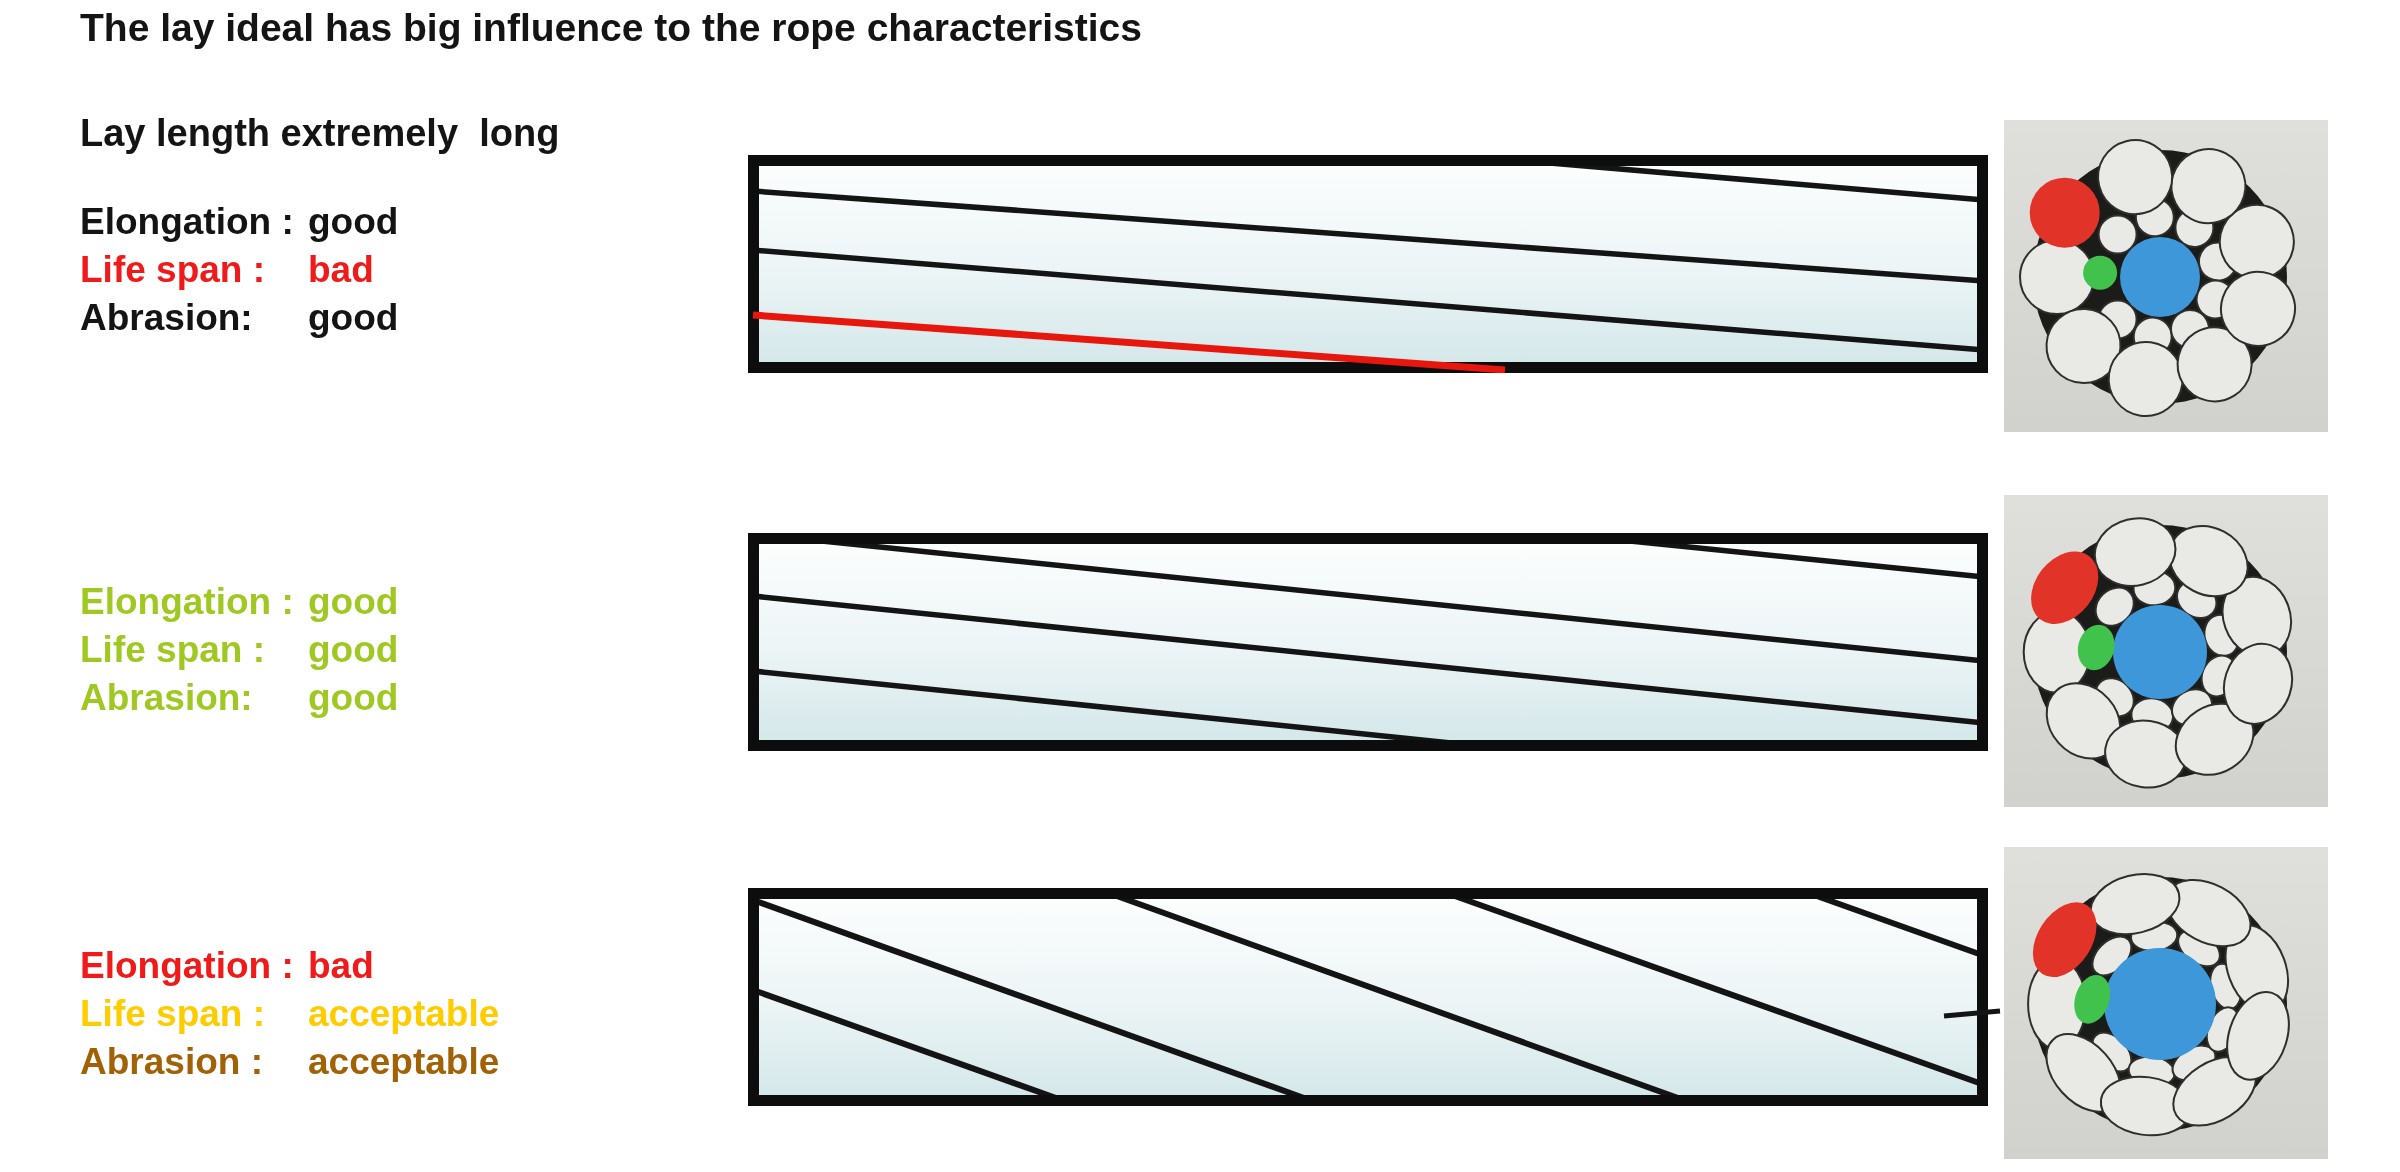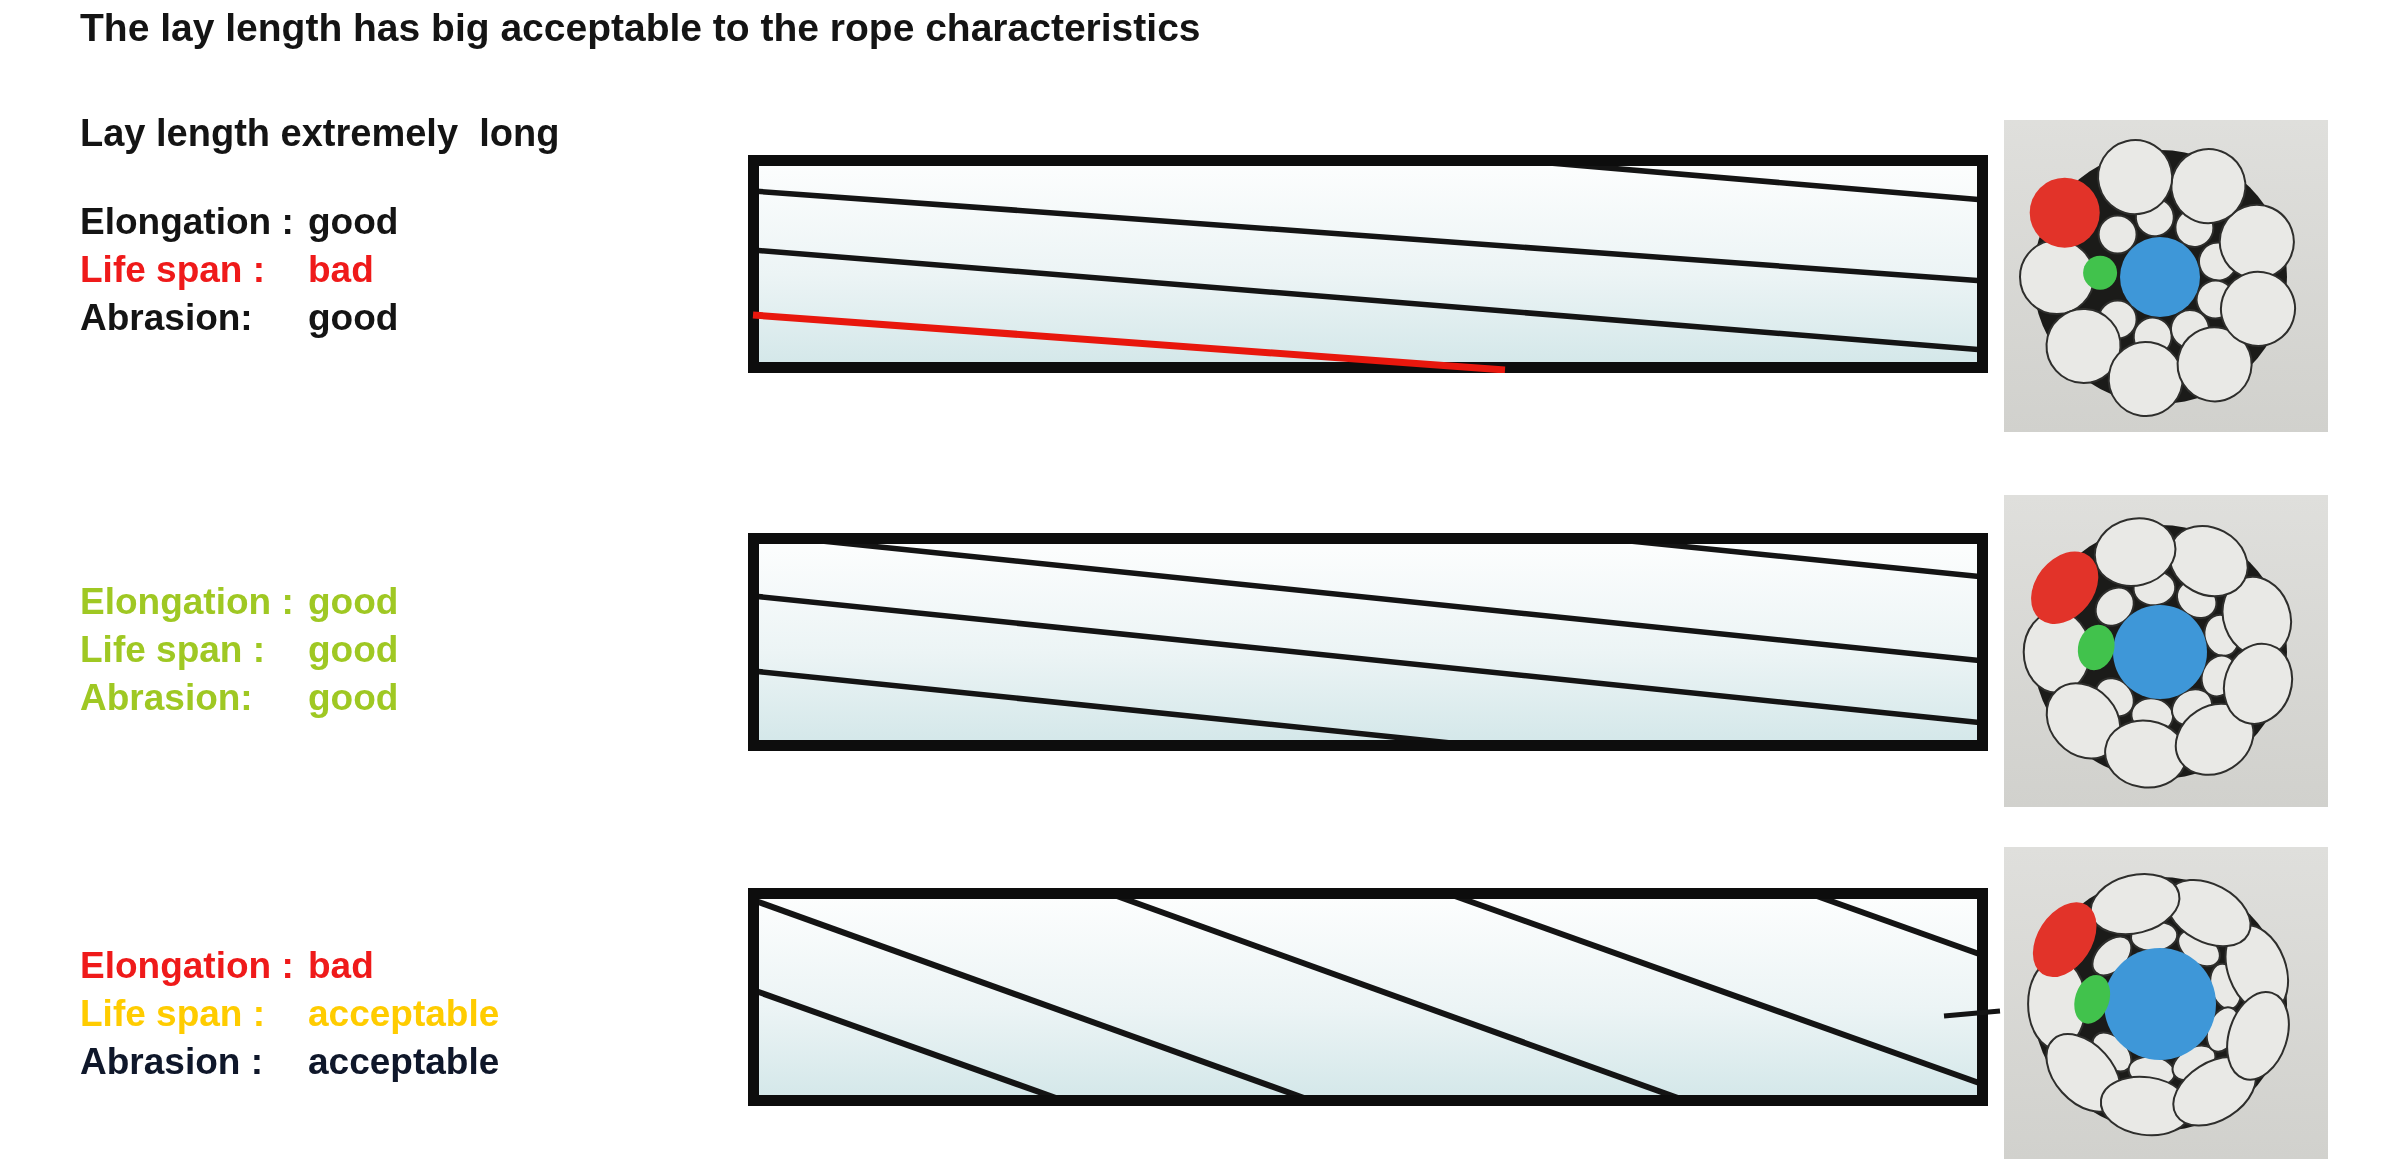--- a/index.html
+++ b/index.html
@@ -12,21 +12,21 @@
   .prop-label{display:inline-block;min-width:228px;}
   .rope{position:absolute;left:748px;}
   .xs{position:absolute;left:2004px;width:324px;height:312px;}
   svg{display:block;}
 </style>
 </head>
 <body>
 
 <div class="page">
 
-  <div class="title">The lay length has big acceptable to the rope characteristics</div>
+  <div class="title">The lay ideal has big influence to the rope characteristics</div>
 
   <div class="heading" style="top:113px">Lay length extremely  long</div>
   <div class="props" style="top:198px">
     <div class="prop-line" style="color: rgb(20, 20, 20);"><span class="prop-label">Elongation :</span><span class="prop-value">good</span></div>
     <div class="prop-line" style="color: rgb(239, 26, 26);"><span class="prop-label">Life span :</span><span class="prop-value">bad</span></div>
     <div class="prop-line" style="color: rgb(20, 20, 20);"><span class="prop-label">Abrasion:</span><span class="prop-value">good</span></div>
   </div>
 
   <svg class="rope" style="top:155px" width="1240" height="218" viewBox="0 0 1240 218">
     <defs>
@@ -130,21 +130,21 @@
         <ellipse cx="254.0" cy="188.8" rx="40.7" ry="33.3" fill="#e9e9e6" stroke="#2e2e2c" stroke-width="2" transform="rotate(-252 254.0 188.8)"></ellipse>
         <circle cx="156" cy="157" r="47" fill="#3e97d8"></circle>
         <ellipse cx="92.2" cy="152.5" rx="18" ry="23" fill="#41c24c" transform="rotate(15 92.2 152.5)"></ellipse>
         <ellipse cx="60.7" cy="92.7" rx="29" ry="40" fill="#e23329" transform="rotate(38 60.7 92.7)"></ellipse>
       </svg>
   </div>
 
   <div class="props" style="top:942px">
     <div class="prop-line" style="color: rgb(239, 26, 26);"><span class="prop-label">Elongation :</span><span class="prop-value">bad</span></div>
     <div class="prop-line" style="color: rgb(255, 204, 0);"><span class="prop-label">Life span :</span><span class="prop-value">acceptable</span></div>
-    <div class="prop-line" style="color: #0f172a;"><span class="prop-label">Abrasion :</span><span class="prop-value">acceptable</span></div>
+    <div class="prop-line" style="color: #a16207;"><span class="prop-label">Abrasion :</span><span class="prop-value">acceptable</span></div>
   </div>
 
   <svg class="rope" style="top:888px" width="1256" height="218" viewBox="0 0 1256 218">
     <defs>
       <linearGradient id="ropeGrad3" x1="0" y1="0" x2="0" y2="1">
         <stop offset="0" stop-color="#fdfefe"></stop>
           <stop offset="0.55" stop-color="#ecf4f5"></stop>
           <stop offset="1" stop-color="#d3e7e9"></stop>
       </linearGradient>
     </defs>

